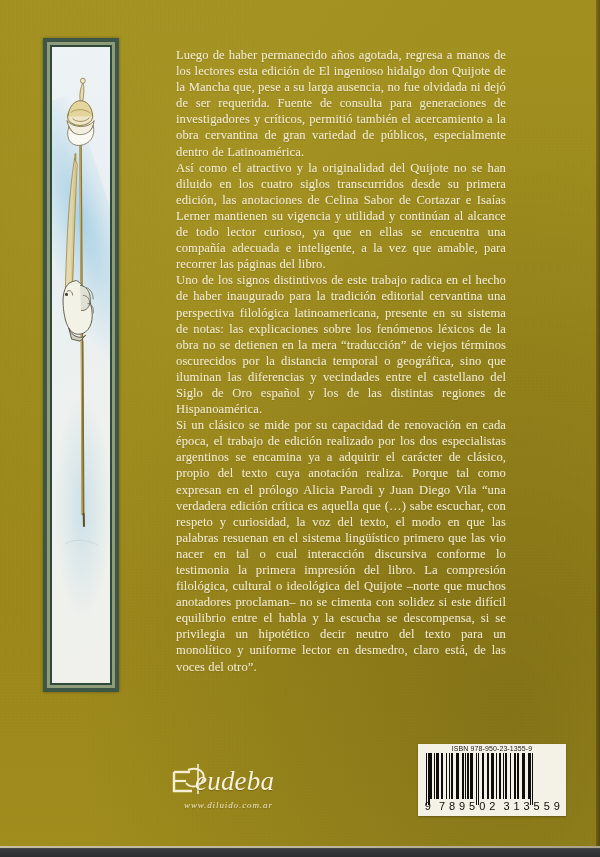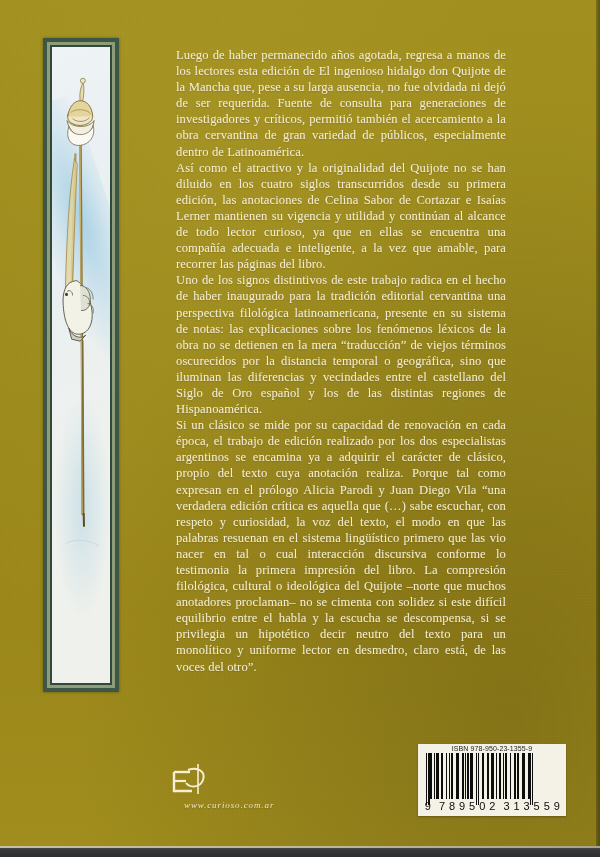--- a/index.html
+++ b/index.html
@@ -290,21 +290,22 @@
   </div>
 
   <div id="logo">
     <svg class="mark" viewBox="0 0 46 34">
       <path d="M6 8 L6 27 L24 27" stroke="#f6efd6" stroke-width="2.4" fill="none"></path>
       <path d="M6 8 L22 8" stroke="#f6efd6" stroke-width="2.4" fill="none"></path>
       <path d="M6 17 L18 17" stroke="#f6efd6" stroke-width="2.2" fill="none"></path>
       <path d="M20 6 C30 2, 38 8, 35 16 C32 24, 22 24, 18 19" stroke="#f6efd6" stroke-width="2" fill="none"></path>
       <path d="M30 0 L30 30" stroke="#f6efd6" stroke-width="1.6" fill="none"></path>
     </svg>
-    <div class="url">www.curioso.com.ar</div>
+    <div class="wordmark">eudeba</div>
+    <div class="url">www.diluido.com.ar</div>
   </div>
 
   <div id="barcode-box">
     <div id="barcode-isbn">ISBN 978-950-23-1355-9</div>
     <div id="bars">
         <i class="guard" style="width: 1.2px;"></i>
         <i class="guard" style="width: 1.2px; background: transparent;"></i>
         <i class="guard" style="width: 1.2px;"></i>
         <i style="width: 2.8px;"></i>
         <i style="width: 1.9px; background: transparent;"></i>

